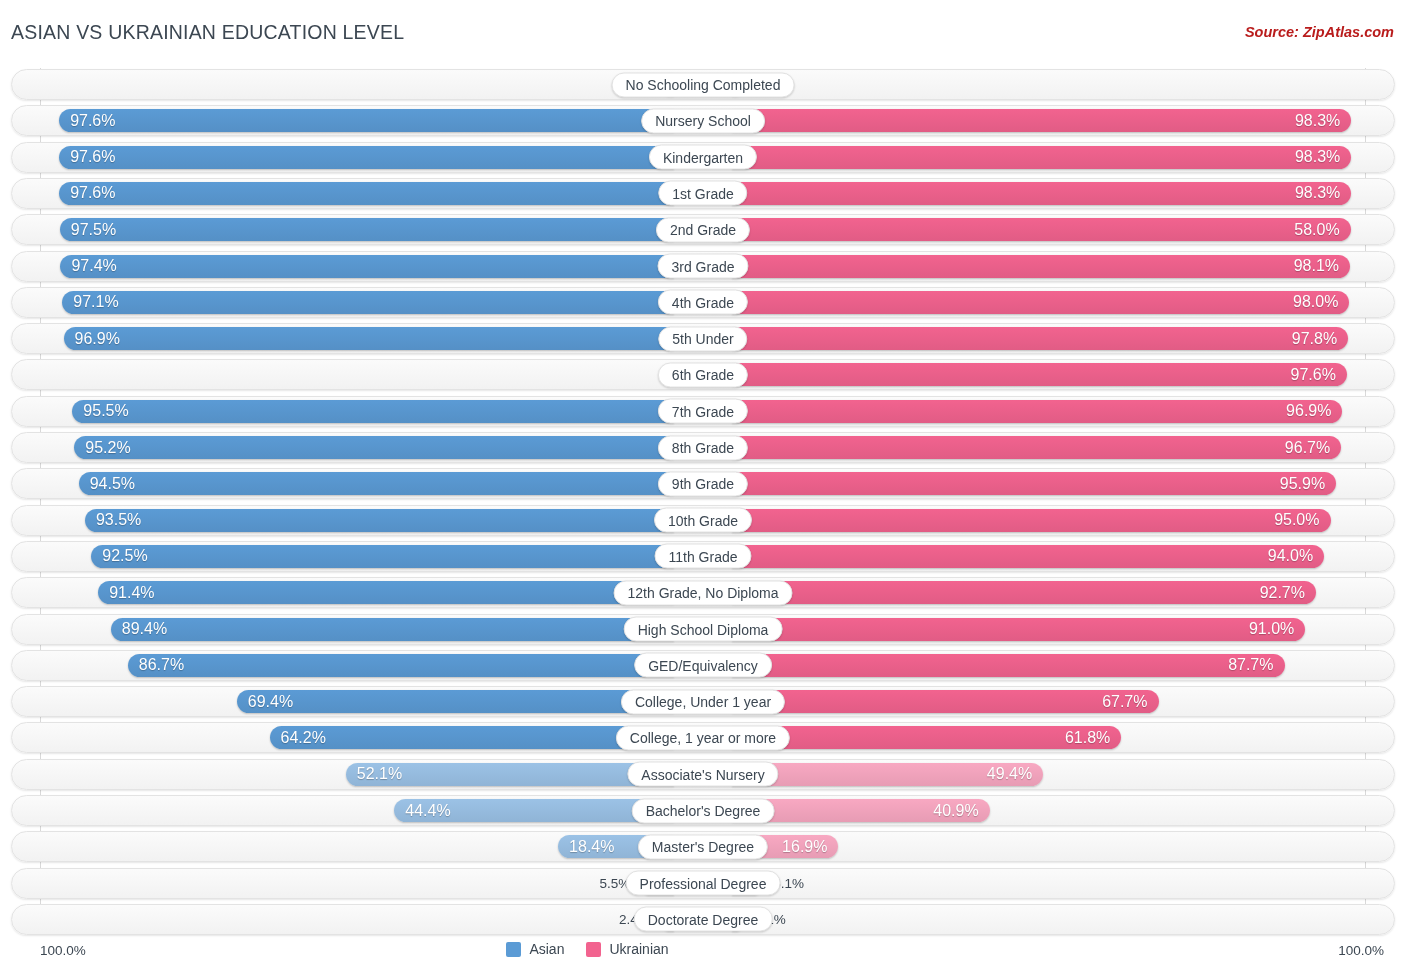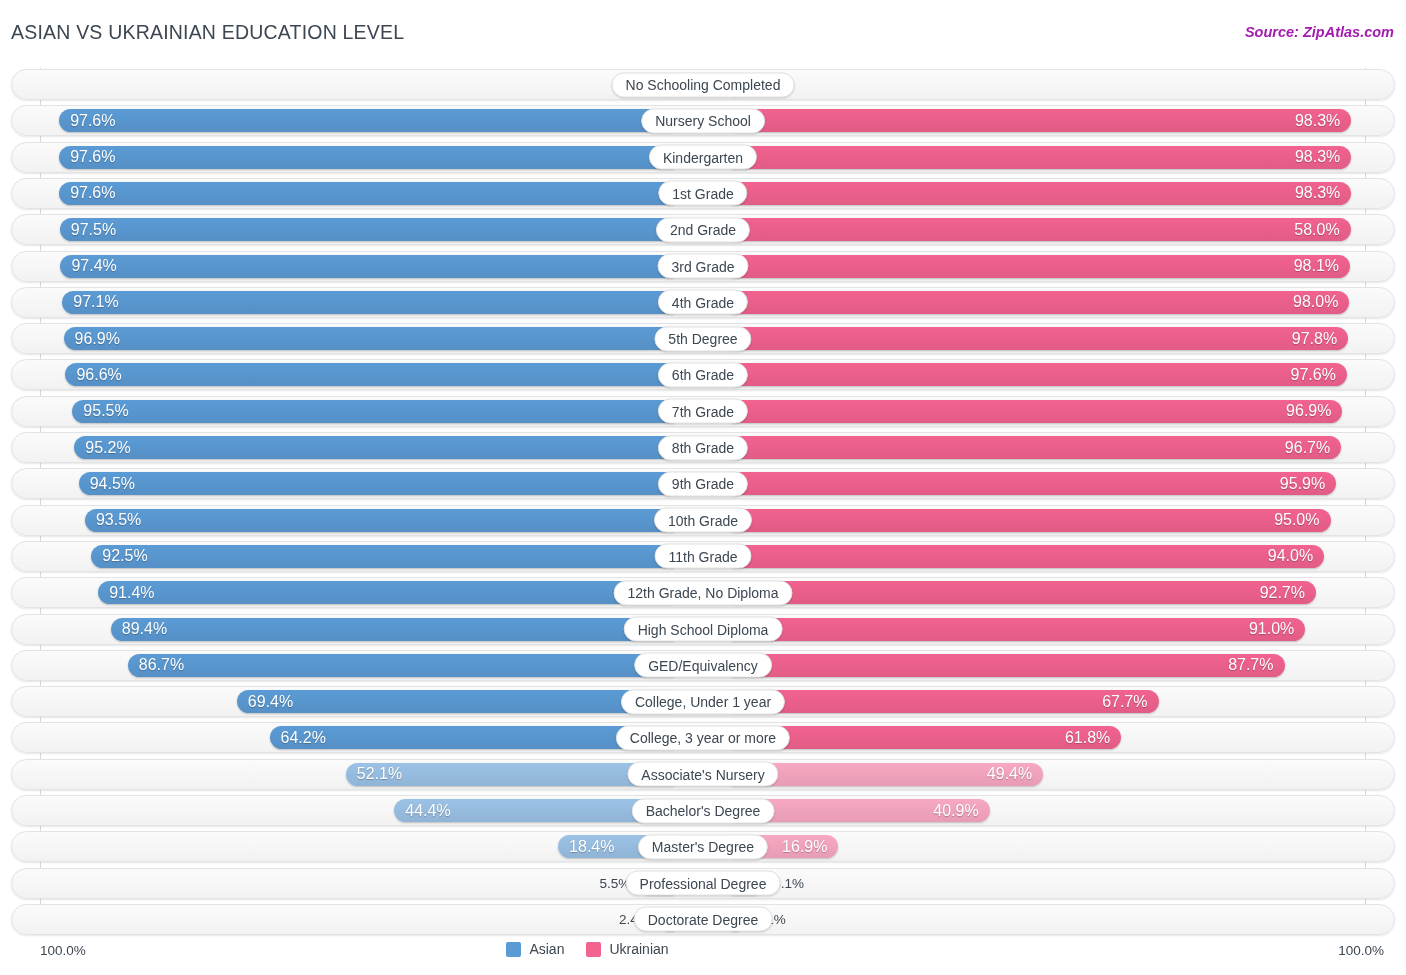--- a/index.html
+++ b/index.html
@@ -15,21 +15,21 @@
   
   .hdr-title {
     position: absolute; left: 11px; top: 21px;
     font-size: 19.5px; letter-spacing: .2px;
     color: #3c4752; font-weight: 400;
     white-space: nowrap;
   }
   .hdr-source {
     position: absolute; right: 12px; top: 24px;
     font-size: 14.5px; font-style: italic; font-weight: bold;
-    color: #a21caf; white-space: nowrap;
+    color: #b91c1c; white-space: nowrap;
   }
 
   
   .plot {
     position: absolute; left: 11px; top: 68px;
     width: 1384px; height: 867px;
   }
   .vline {
     position: absolute; top: 0; bottom: 0; width: 1px;
     background: #d9d9d9;
@@ -212,28 +212,23 @@
         <div class="halfL">
           <div class="bar barL" style="width: 610.47px; background: linear-gradient(rgb(91, 155, 213), rgb(85, 144, 198));">
             <span class="inlbl">96.9%</span>
           </div>
         </div>
         <div class="halfR">
           <div class="bar barR" style="width: 616.14px; background: linear-gradient(rgb(242, 99, 143), rgb(225, 92, 133));">
             <span class="inlbl">97.8%</span>
           </div>
         </div>
-        <div class="pill">5th Degree</div>
+        <div class="pill">5th Under</div>
       </div>
       <div class="row" style="top: 291.4px;">
-        <div class="halfL">
-          <div class="bar barL" style="width: 608.58px; background: linear-gradient(rgb(91, 155, 213), rgb(85, 144, 198));">
-            <span class="inlbl">96.6%</span>
-          </div>
-        </div>
         <div class="halfR">
           <div class="bar barR" style="width: 614.88px; background: linear-gradient(rgb(242, 99, 143), rgb(225, 92, 133));">
             <span class="inlbl">97.6%</span>
           </div>
         </div>
         <div class="pill">6th Grade</div>
       </div>
       <div class="row" style="top: 327.7px;">
         <div class="halfL">
           <div class="bar barL" style="width: 601.65px; background: linear-gradient(rgb(91, 155, 213), rgb(85, 144, 198));">
@@ -355,21 +350,21 @@
         <div class="halfL">
           <div class="bar barL" style="width: 404.46px; background: linear-gradient(rgb(91, 155, 213), rgb(85, 144, 198));">
             <span class="inlbl">64.2%</span>
           </div>
         </div>
         <div class="halfR">
           <div class="bar barR" style="width: 389.34px; background: linear-gradient(rgb(242, 99, 143), rgb(225, 92, 133));">
             <span class="inlbl">61.8%</span>
           </div>
         </div>
-        <div class="pill">College, 3 year or more</div>
+        <div class="pill">College, 1 year or more</div>
       </div>
       <div class="row" style="top: 690.7px;">
         <div class="halfL">
           <div class="bar barL" style="width: 328.23px; background: linear-gradient(rgb(155, 194, 230), rgb(144, 180, 214));">
             <span class="inlbl">52.1%</span>
           </div>
         </div>
         <div class="halfR">
           <div class="bar barR" style="width: 311.22px; background: linear-gradient(rgb(248, 168, 194), rgb(231, 156, 180));">
             <span class="inlbl">49.4%</span>

